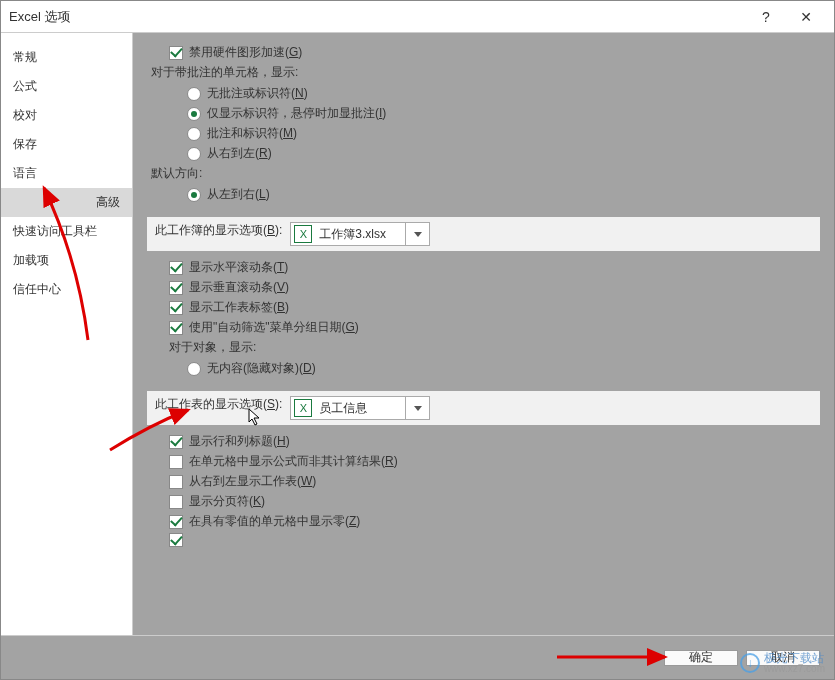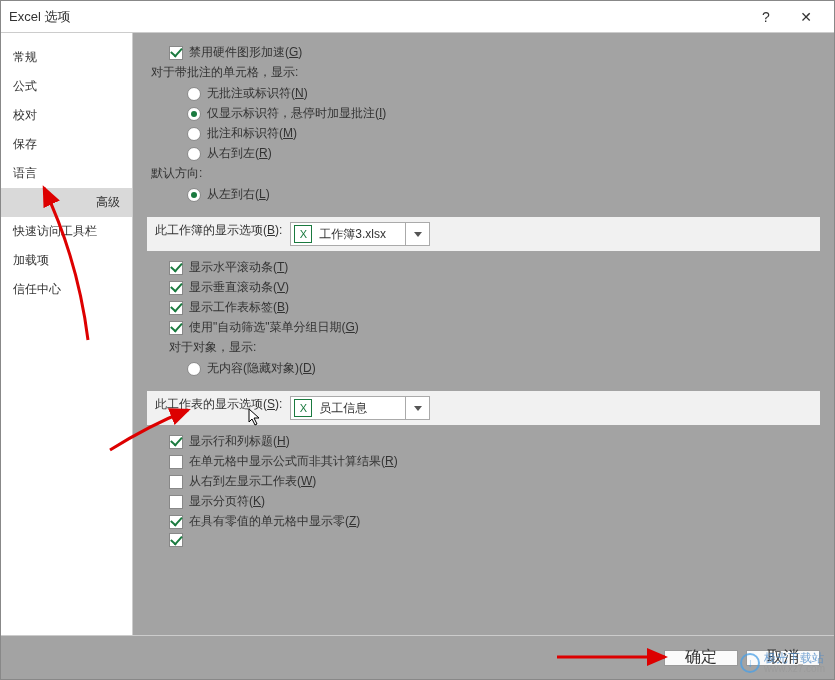--- a/index.html
+++ b/index.html
@@ -142,21 +142,21 @@
     align-items: center;
     padding: 0 14px;
     gap: 8px;
     position: relative;
   }
   .btn {
     min-width: 74px;
     height: 16px;
     border: 1px solid #999;
     background: #fafafa;
-    font-size: 16px;
+    font-size: 12px;
     display: flex; align-items: center; justify-content: center;
     cursor: default;
   }
   
   .content::-webkit-scrollbar { width: 16px; }
   .content::-webkit-scrollbar-track { background: #f0f0f0; }
   .content::-webkit-scrollbar-thumb { background: #c4c4c4; }
   
   .arrow {
     position: absolute;

